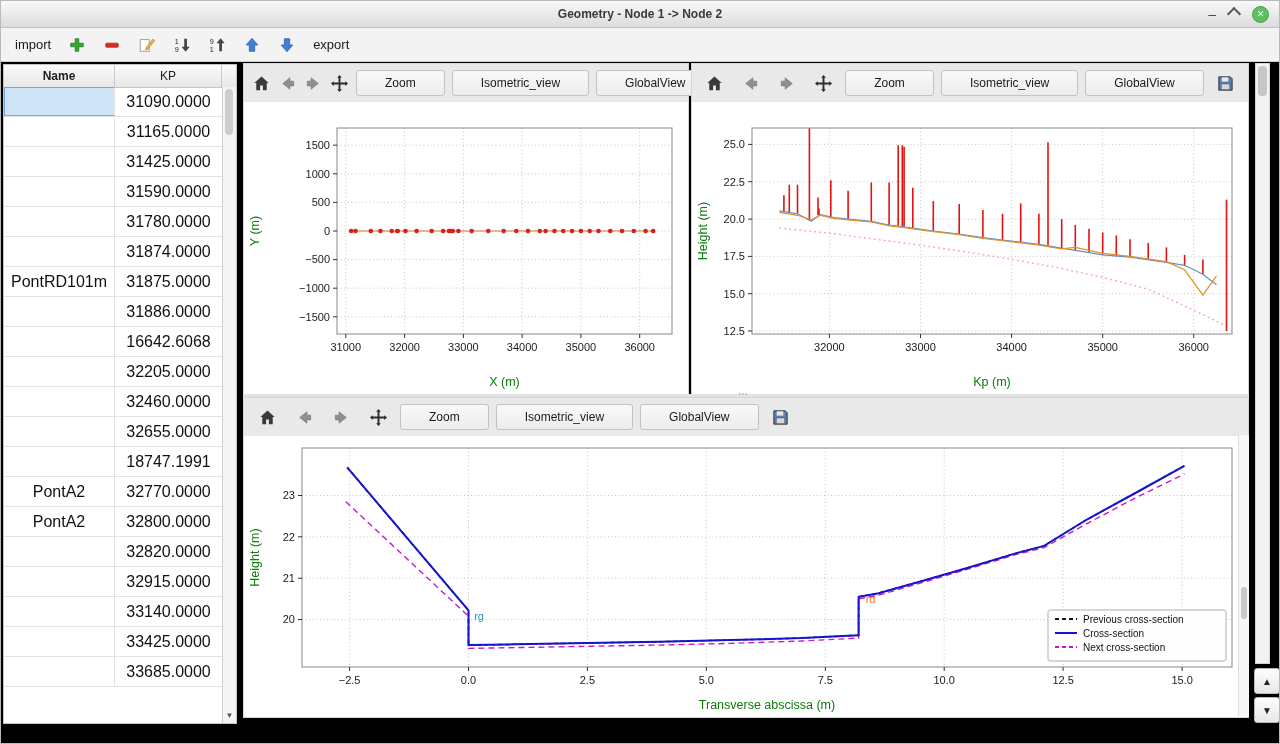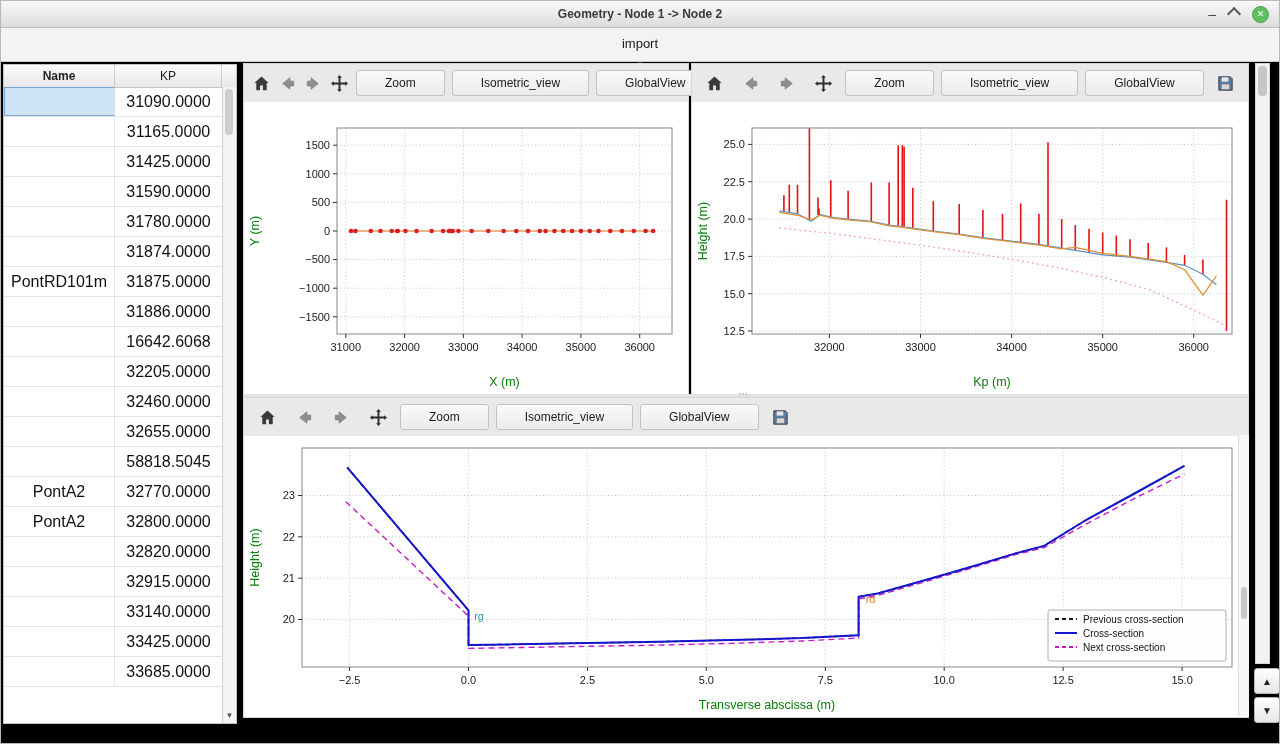--- a/index.html
+++ b/index.html
@@ -13,21 +13,21 @@
   .title{font-size:12px;font-weight:bold;color:#3a3a3a;}
   .win-controls{position:absolute;right:10px;top:0;height:26px;display:flex;align-items:center;gap:13px;}
   .win-min{font-size:14px;color:#4a4a4a;line-height:10px;}
   .chev{display:inline-block;width:8px;height:8px;border-top:2px solid #555;border-left:2px solid #555;
     transform:rotate(45deg);margin-top:4px;}
   .win-close{width:17px;height:17px;border-radius:50%;background:#5fbf61;border:1px solid #46a348;
     display:flex;align-items:center;justify-content:center;font-size:9px;color:#ffffff;box-sizing:border-box;}
 
   
   .toolbar{position:absolute;top:27px;left:0;width:100%;height:34px;background:#f3f3f3;
-    border-bottom:1px solid #cdcdcd;display:flex;align-items:center;padding:8px 10px;gap:9px;box-sizing:border-box;flex-direction:column;}
+    border-bottom:1px solid #cdcdcd;display:flex;align-items:center;padding:0 10px;gap:9px;box-sizing:border-box;}
   .tb-label{font-size:13px;color:#1a1a1a;margin:0 4px;}
   .tb-btn{width:26px;height:26px;background:transparent;border:none;display:flex;align-items:center;
     justify-content:center;padding:0;}
   .ic16{width:18px;height:18px;}
   .ic20{width:19px;height:19px;}
 
   
   .table-panel{position:absolute;left:2px;top:63px;width:234px;height:660px;background:#ffffff;
     border:1px solid #c4c4c4;box-sizing:border-box;}
   .thead{display:flex;height:22px;background:linear-gradient(#fbfbfb,#e7e7e7);border-bottom:1px solid #c4c4c4;}
@@ -227,21 +227,21 @@
         <div class="trow">
           <div class="td name"></div>
           <div class="td kp">32460.0000</div>
         </div>
         <div class="trow">
           <div class="td name"></div>
           <div class="td kp">32655.0000</div>
         </div>
         <div class="trow">
           <div class="td name"></div>
-          <div class="td kp">58818.5045</div>
+          <div class="td kp">18747.1991</div>
         </div>
         <div class="trow">
           <div class="td name">PontA2</div>
           <div class="td kp">32770.0000</div>
         </div>
         <div class="trow">
           <div class="td name">PontA2</div>
           <div class="td kp">32800.0000</div>
         </div>
         <div class="trow">

